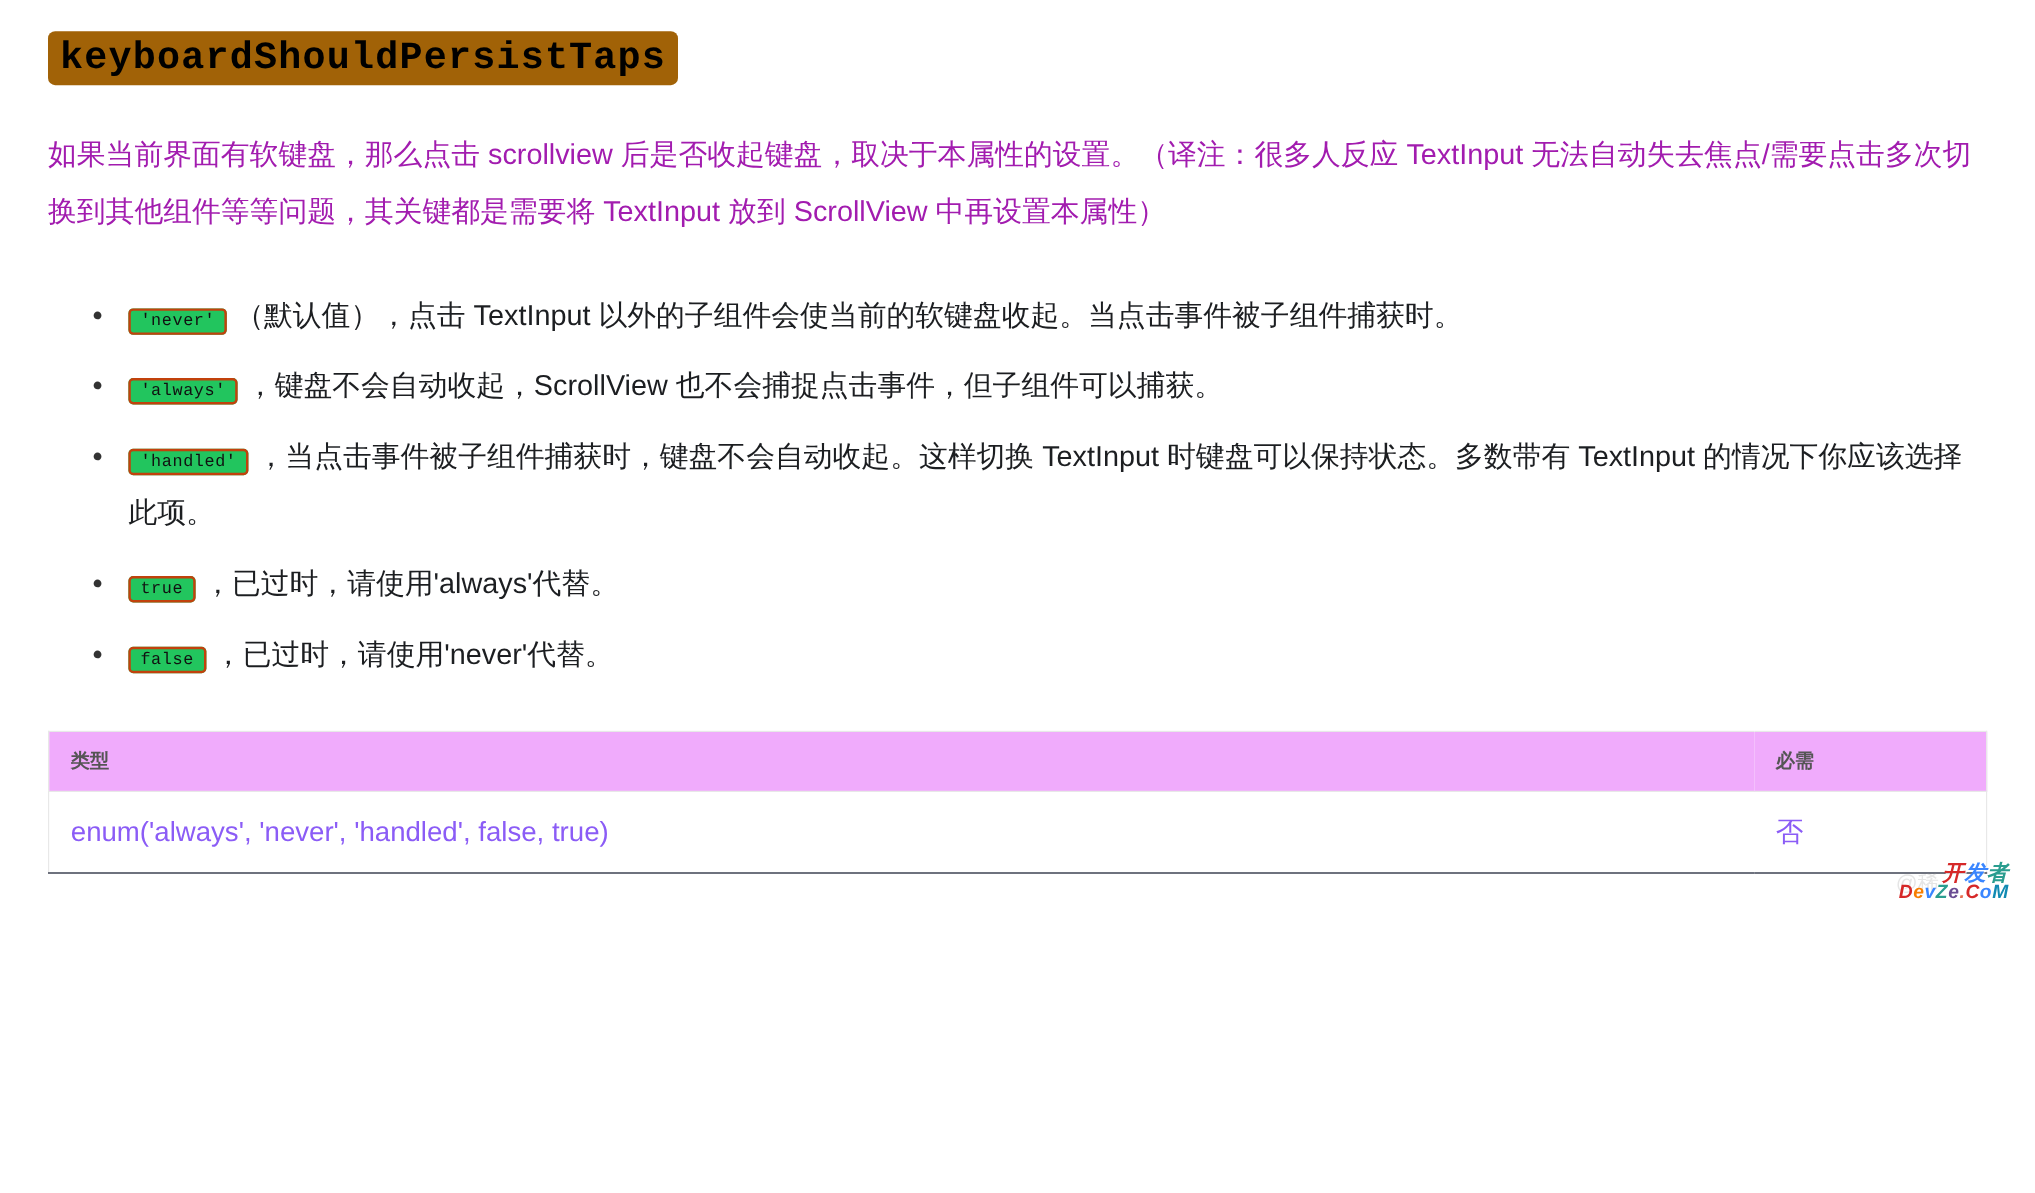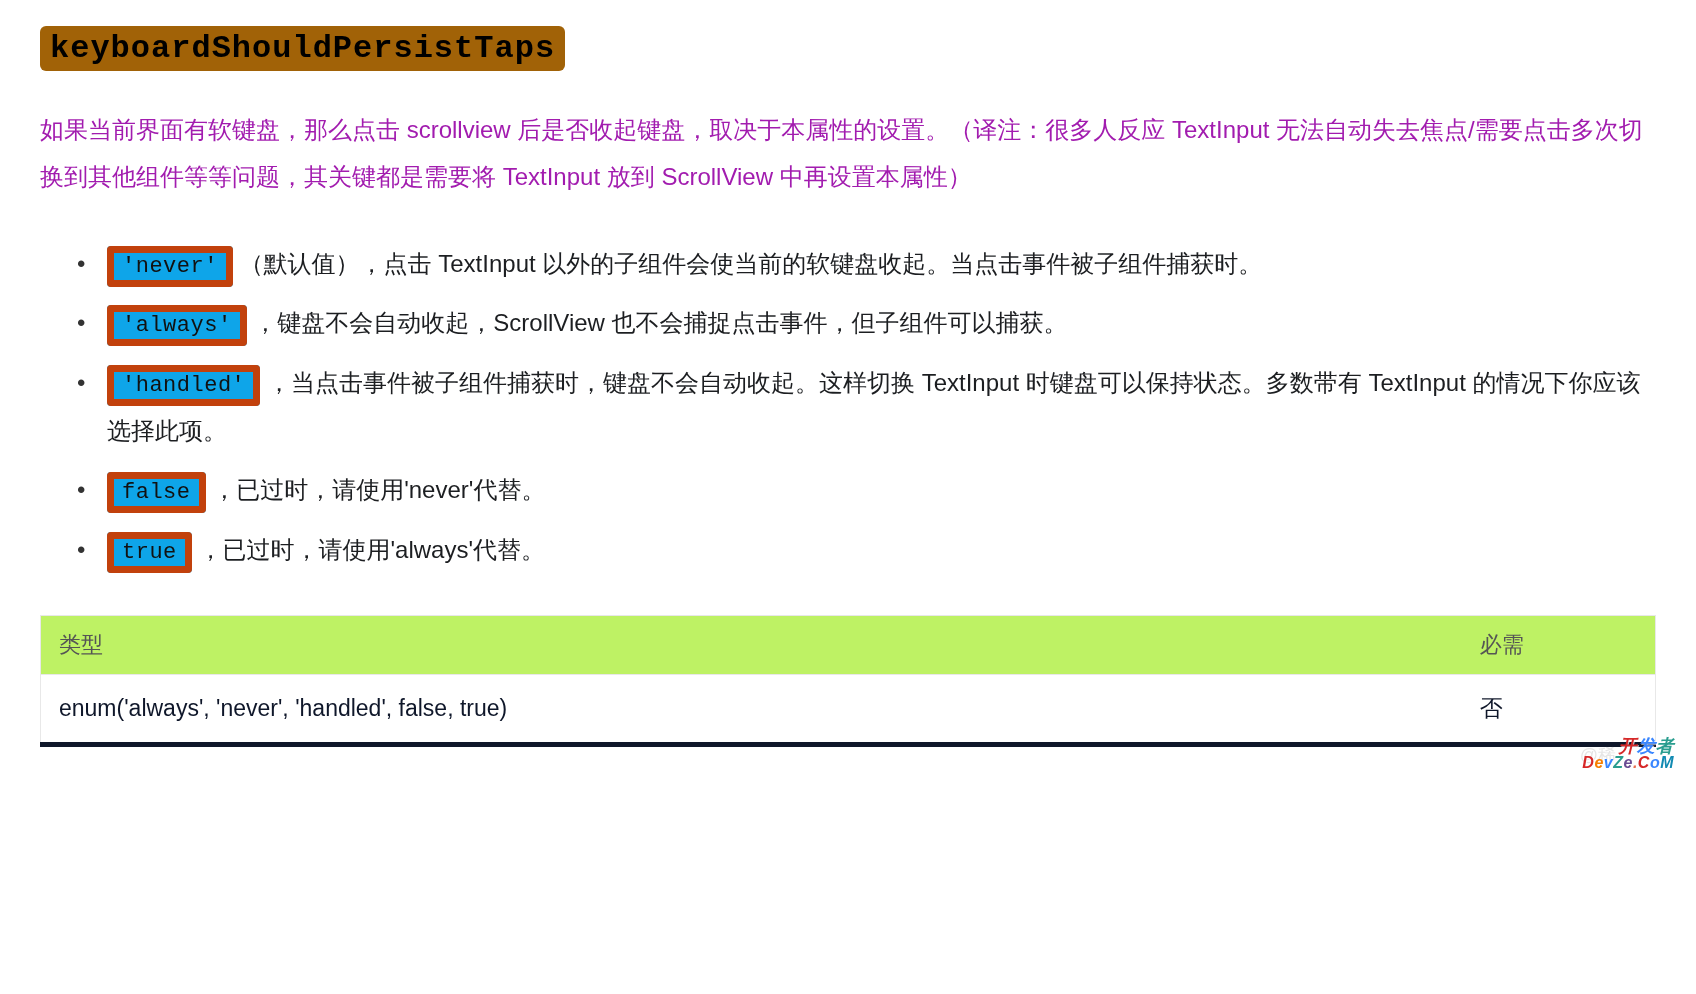--- a/index.html
+++ b/index.html
@@ -49,47 +49,47 @@
   .bullet-list li::before {
     content: "•";
     position: absolute;
     left: -18px;
     top: 0;
     font-size: 24px;
     color: #333;
   }
   code.inline {
     font-family: "SF Mono", SFMono-Regular, Consolas, "Liberation Mono", Menlo, monospace;
-    background: #0ea5e9;
-    border: 7px solid #c2410c;
+    background: #22c55e;
+    border: 2px solid #c2410c;
     border-radius: 4px;
     padding: 1px 8px;
-    font-size: 22px;
+    font-size: 14px;
     color: #111;
     letter-spacing: 0.5px;
   }
   .prop-table {
     width: 100%;
     border-collapse: collapse;
     border: 1px solid #e8e8e8;
     font-size: 23px;
   }
   .prop-table th {
-    background: #bef264;
+    background: #f0abfc;
     text-align: left;
     padding: 14px 18px;
-    font-weight: 400;
+    font-weight: 700;
     color: #555;
     border-bottom: 1px solid #e8e8e8;
-    font-size: 22px;
+    font-size: 16px;
   }
   .prop-table td {
     padding: 18px 18px;
-    color: #0f172a;
-    border-bottom: 5px solid #0f172a;
+    color: #8b5cf6;
+    border-bottom: 1px solid #0f172a;
   }
   .prop-table th:first-child,
   .prop-table td:first-child {
     width: 88%;
   }
   .watermark-faint {
     position: absolute;
     right: 80px;
     bottom: 10px;
     color: rgba(150,150,150,0.25);
@@ -138,26 +138,26 @@
   </li>
   <li>
     <code class="inline">'always'</code>
     <span>，键盘不会自动收起，ScrollView 也不会捕捉点击事件，但子组件可以捕获。</span>
   </li>
   <li>
     <code class="inline">'handled'</code>
     <span>，当点击事件被子组件捕获时，键盘不会自动收起。这样切换 TextInput 时键盘可以保持状态。多数带有 TextInput 的情况下你应该选择此项。</span>
   </li>
   <li>
+    <code class="inline">true</code>
+    <span>，已过时，请使用'always'代替。</span>
+  </li>
+  <li>
     <code class="inline">false</code>
     <span>，已过时，请使用'never'代替。</span>
-  </li>
-  <li>
-    <code class="inline">true</code>
-    <span>，已过时，请使用'always'代替。</span>
   </li>
 </ul>
 
 <table class="prop-table">
   <thead>
     <tr>
       <th>类型</th>
       <th>必需</th>
     </tr>
   </thead>

